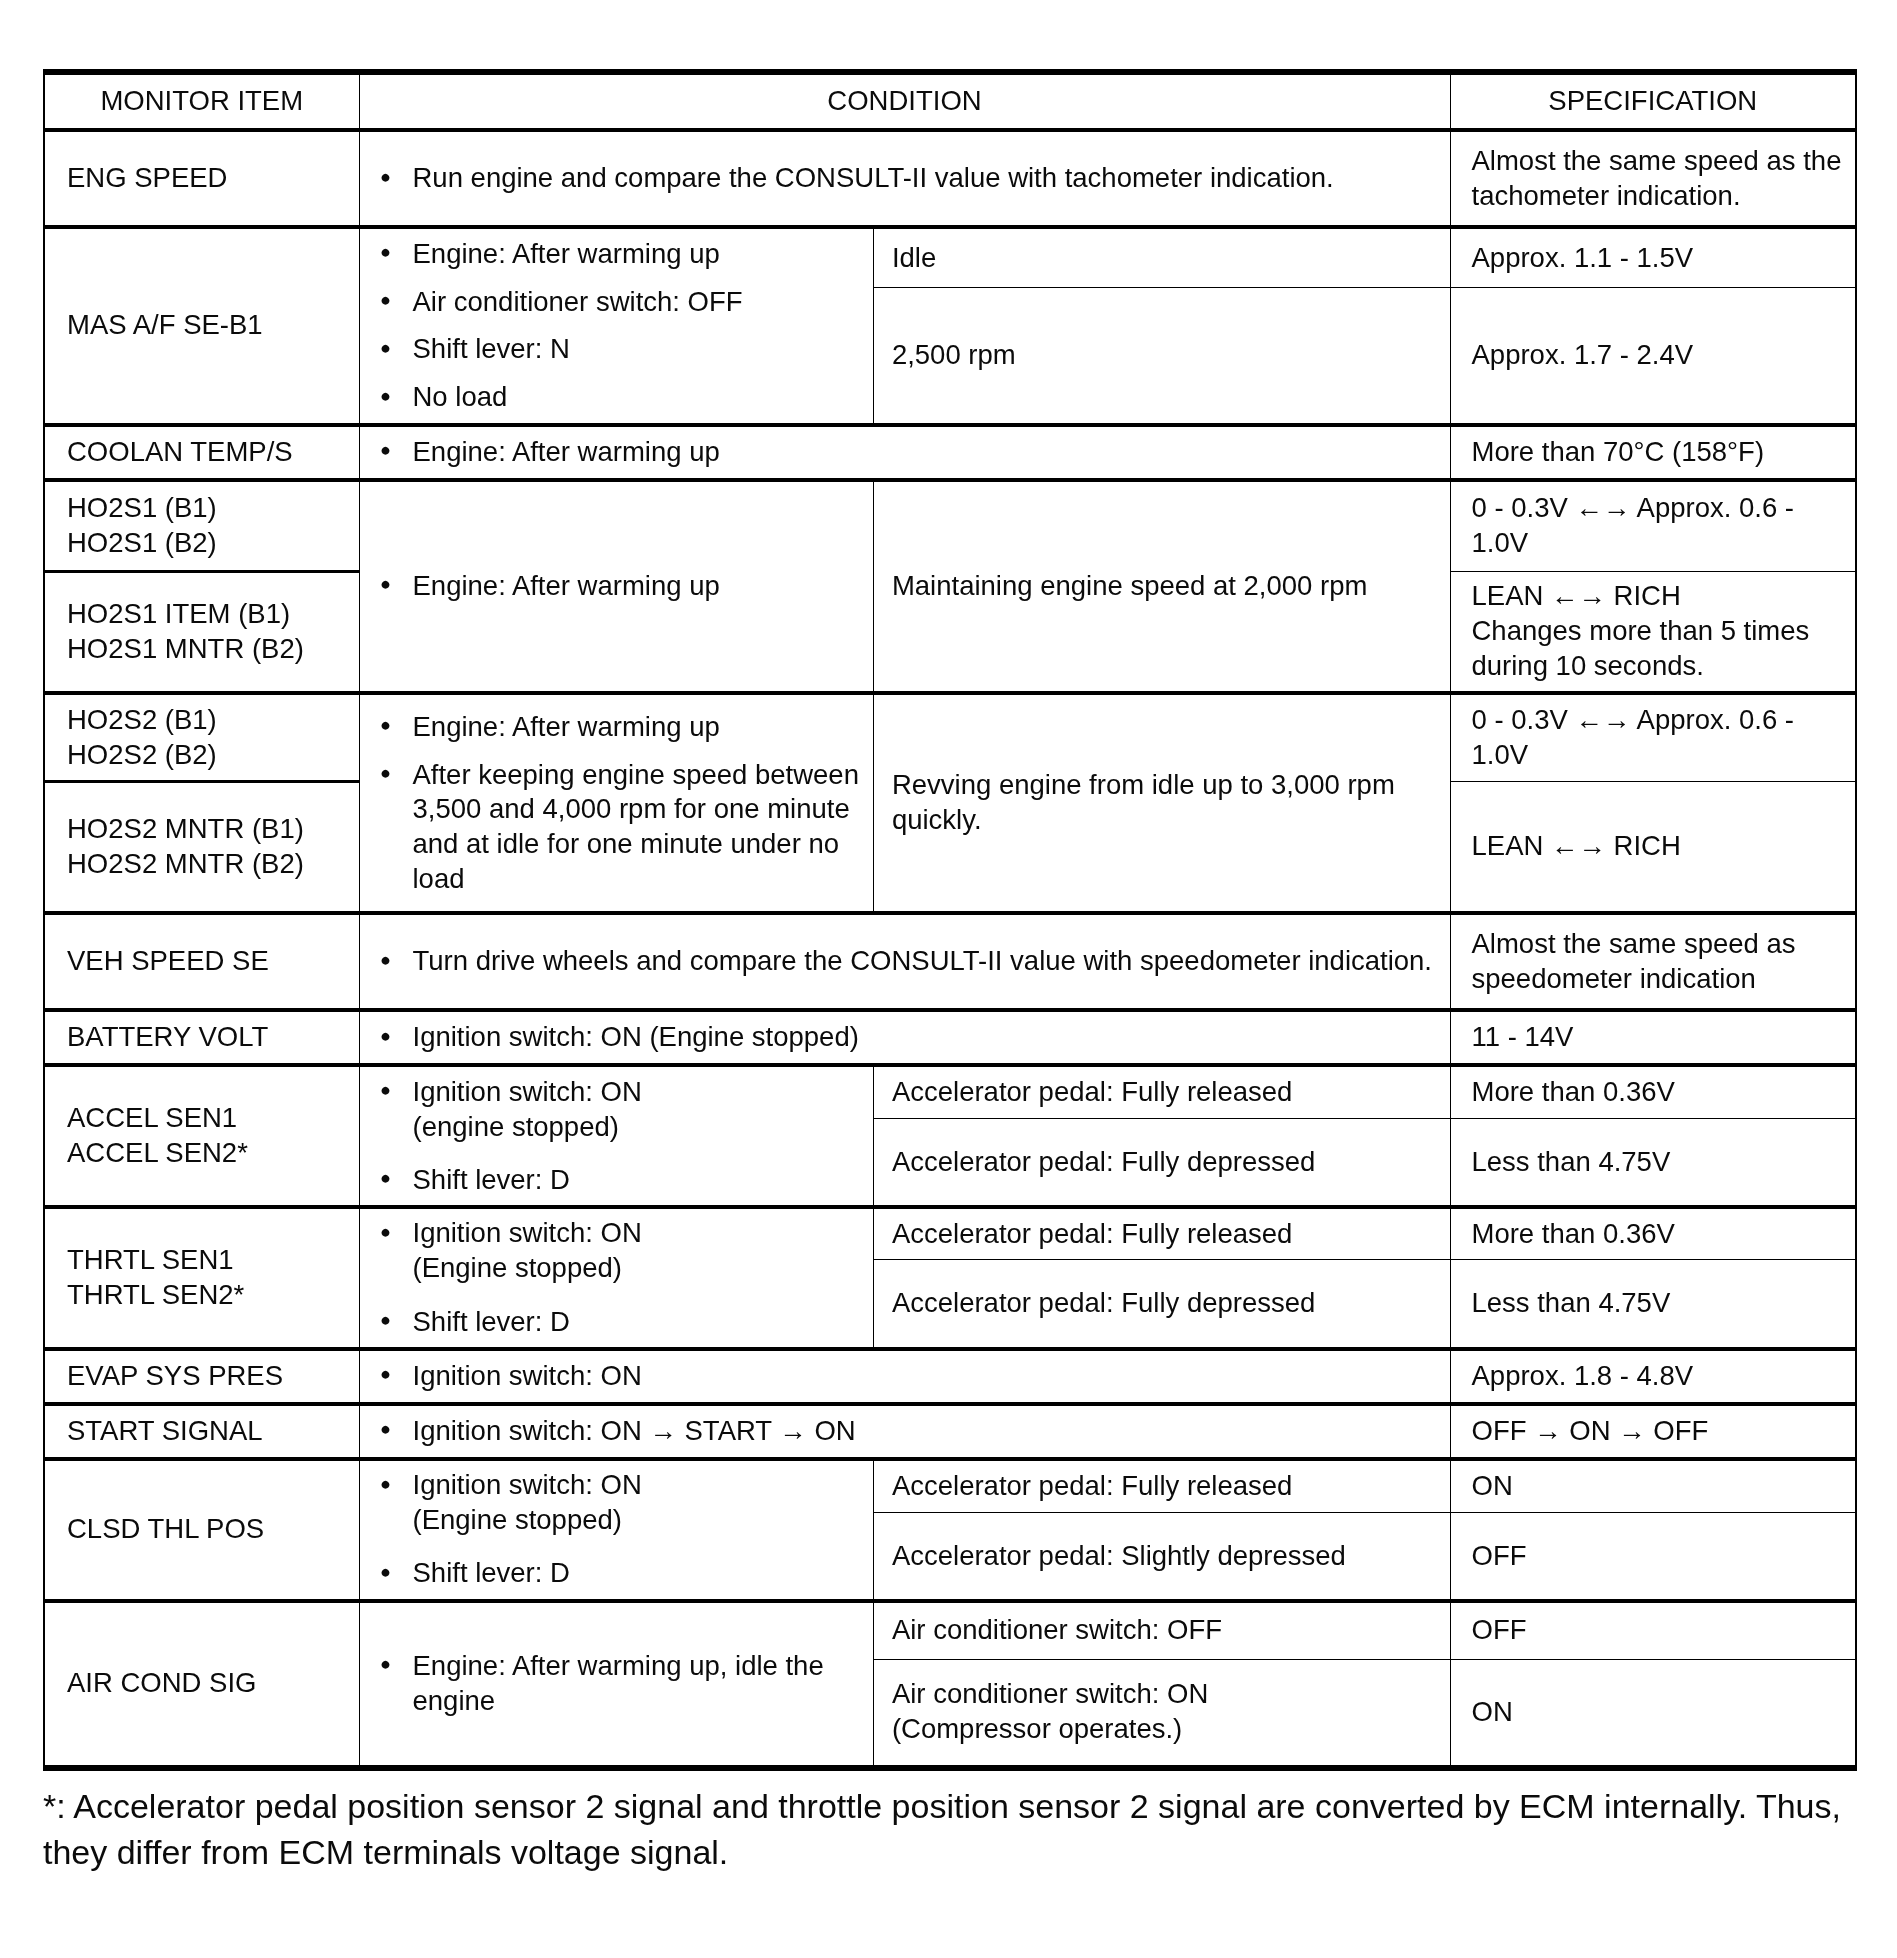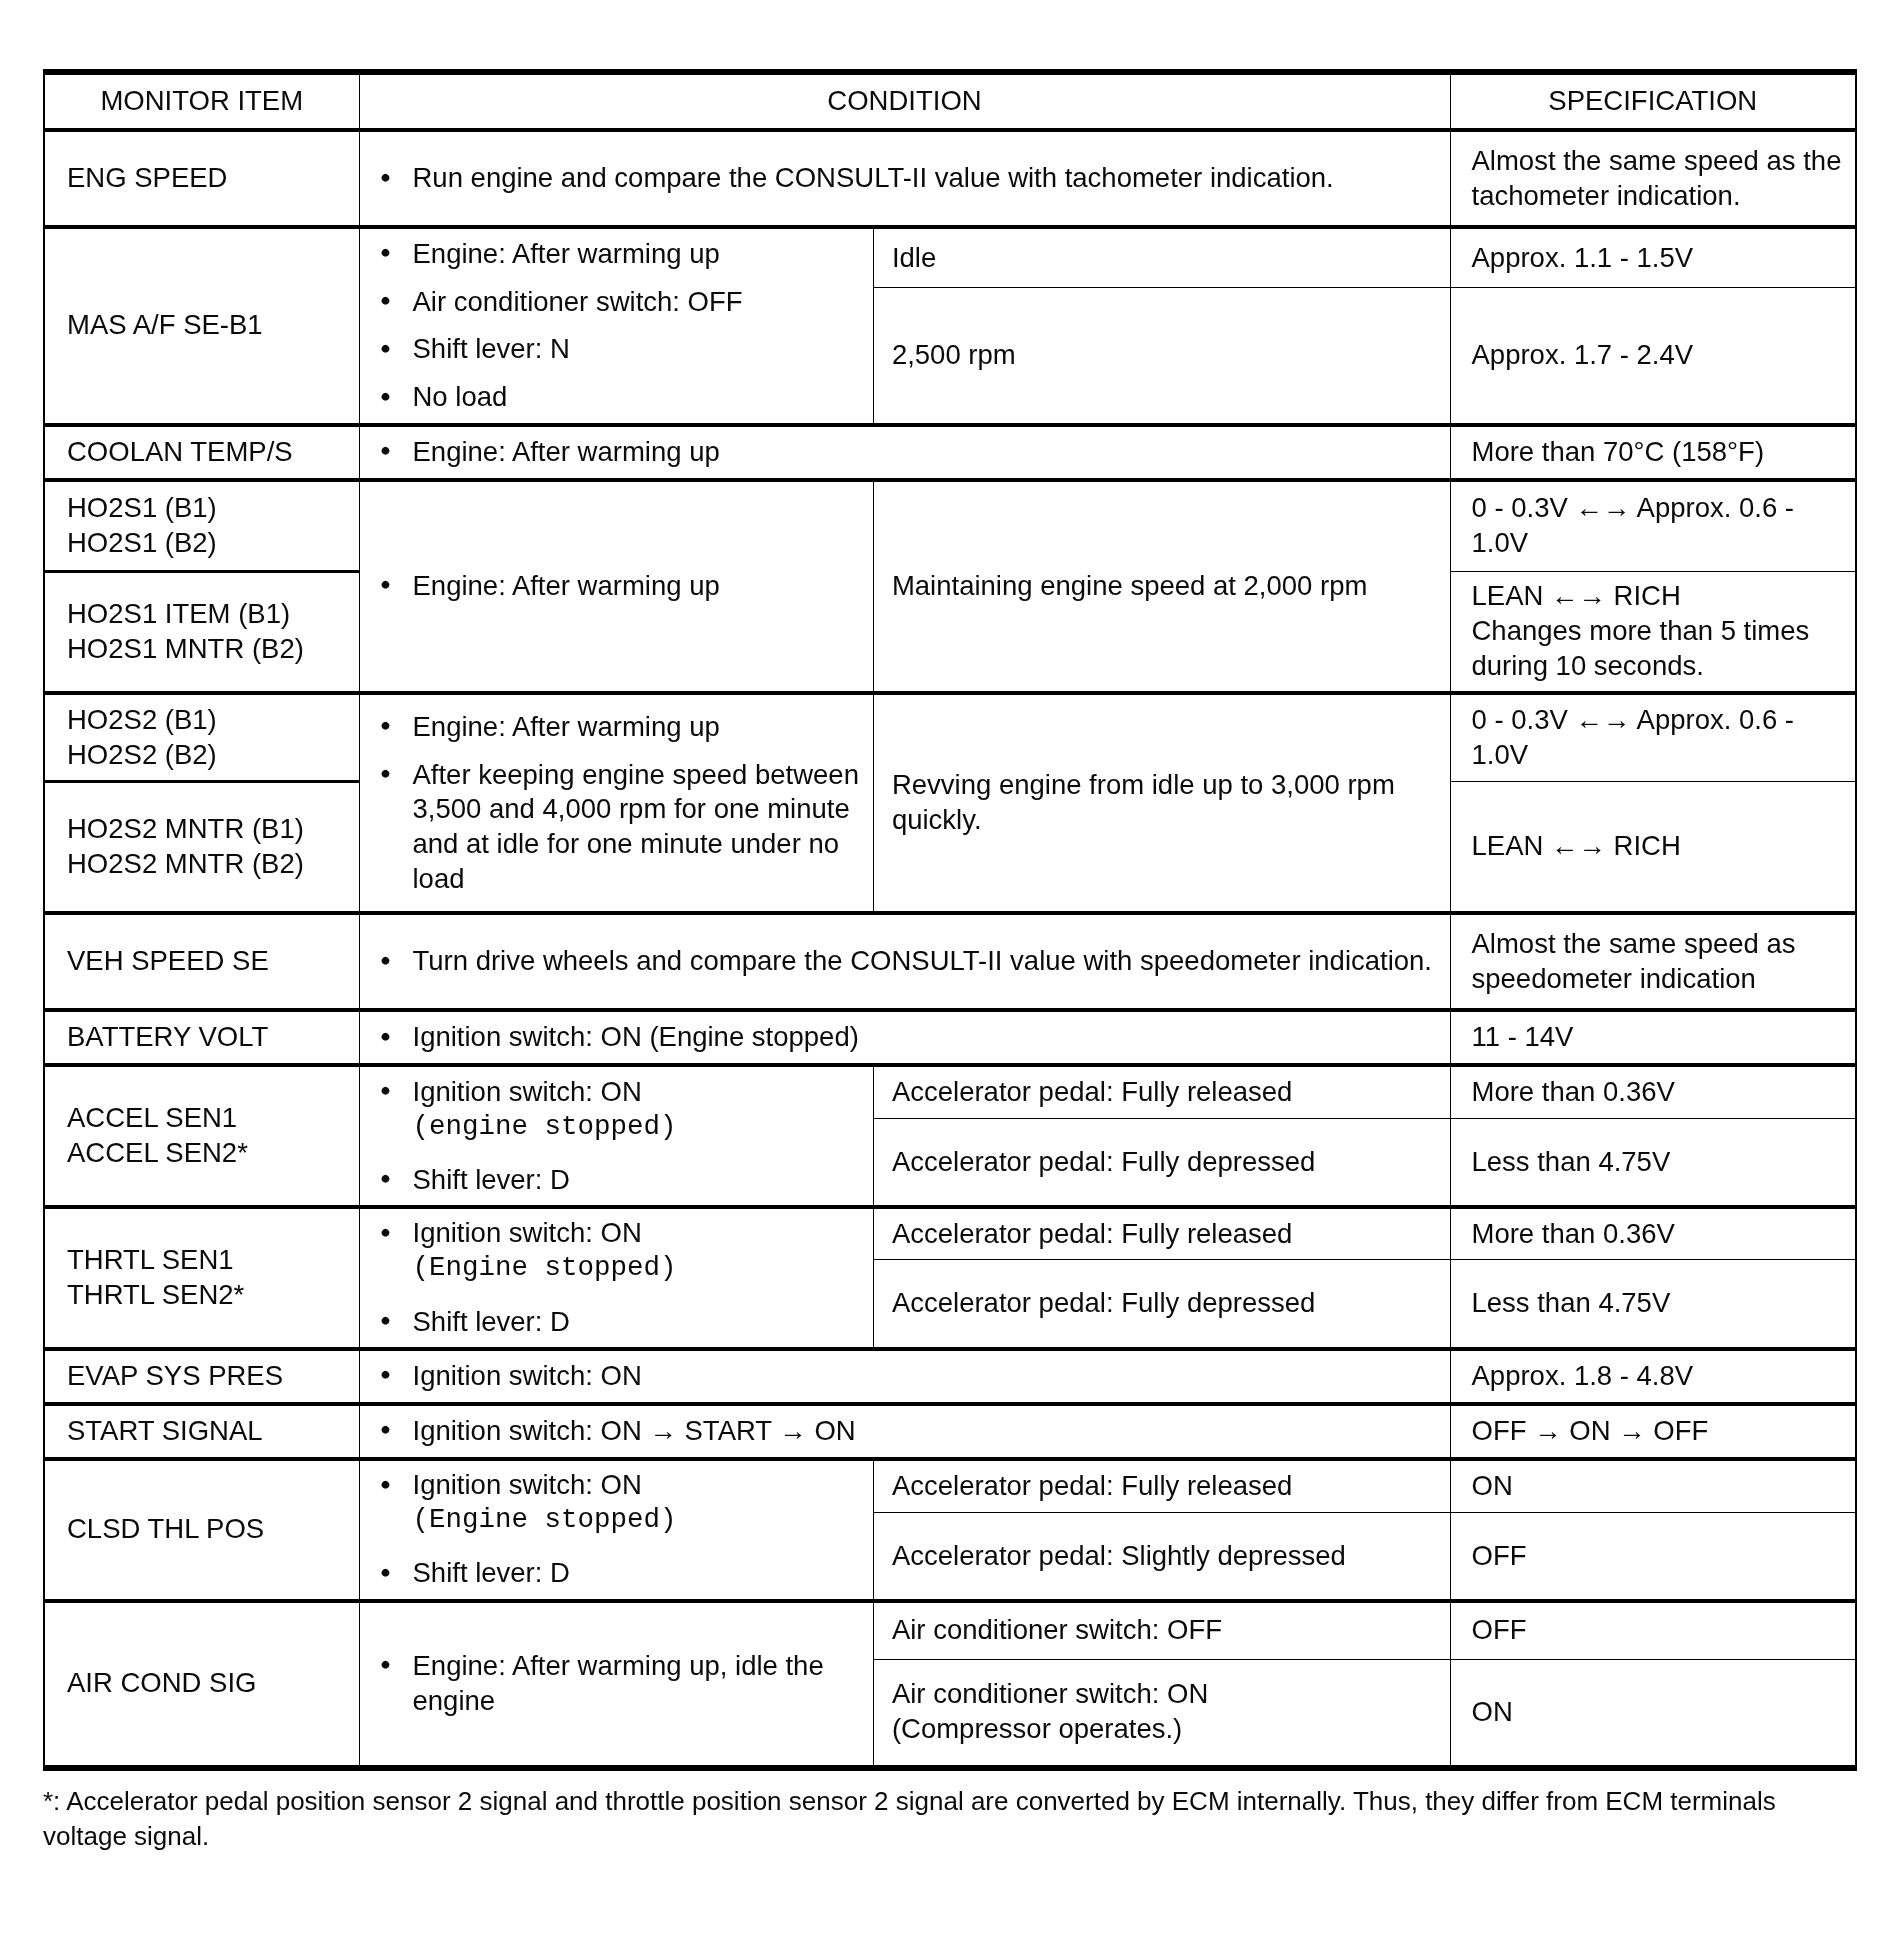--- a/index.html
+++ b/index.html
@@ -48,28 +48,28 @@
   tr.r-start{height:55px;}
   tr.r-clsd-a{height:53px;}   tr.r-clsd-b{height:86px;}
   tr.r-air-a{height:59px;}    tr.r-air-b{height:108px;}
   
   .bullet{position:relative;padding-left:40px;}
   .bullet::before{
     content:"●";
     position:absolute;left:7.3px;top:6.4px;
     font-size:18.4px;line-height:18.4px;
   }
-  .cont{padding-left:40px;font-family:Liberation Mono, monospace;}
+  .cont{padding-left:40px;}
   .vlist{display:flex;flex-direction:column;justify-content:center;}
   .gap14{gap:13px;}
   .gap20{gap:18.4px;}
   .footnote{
     width:1812px;
     margin-top:13px;
-    font-size:26px;
+    font-size:34px;
     line-height:1.35;
   }
   .figure-code{
     margin-top:31px;
     font-size:23px;
   }
 </style>
 </head>
 <body>
 

